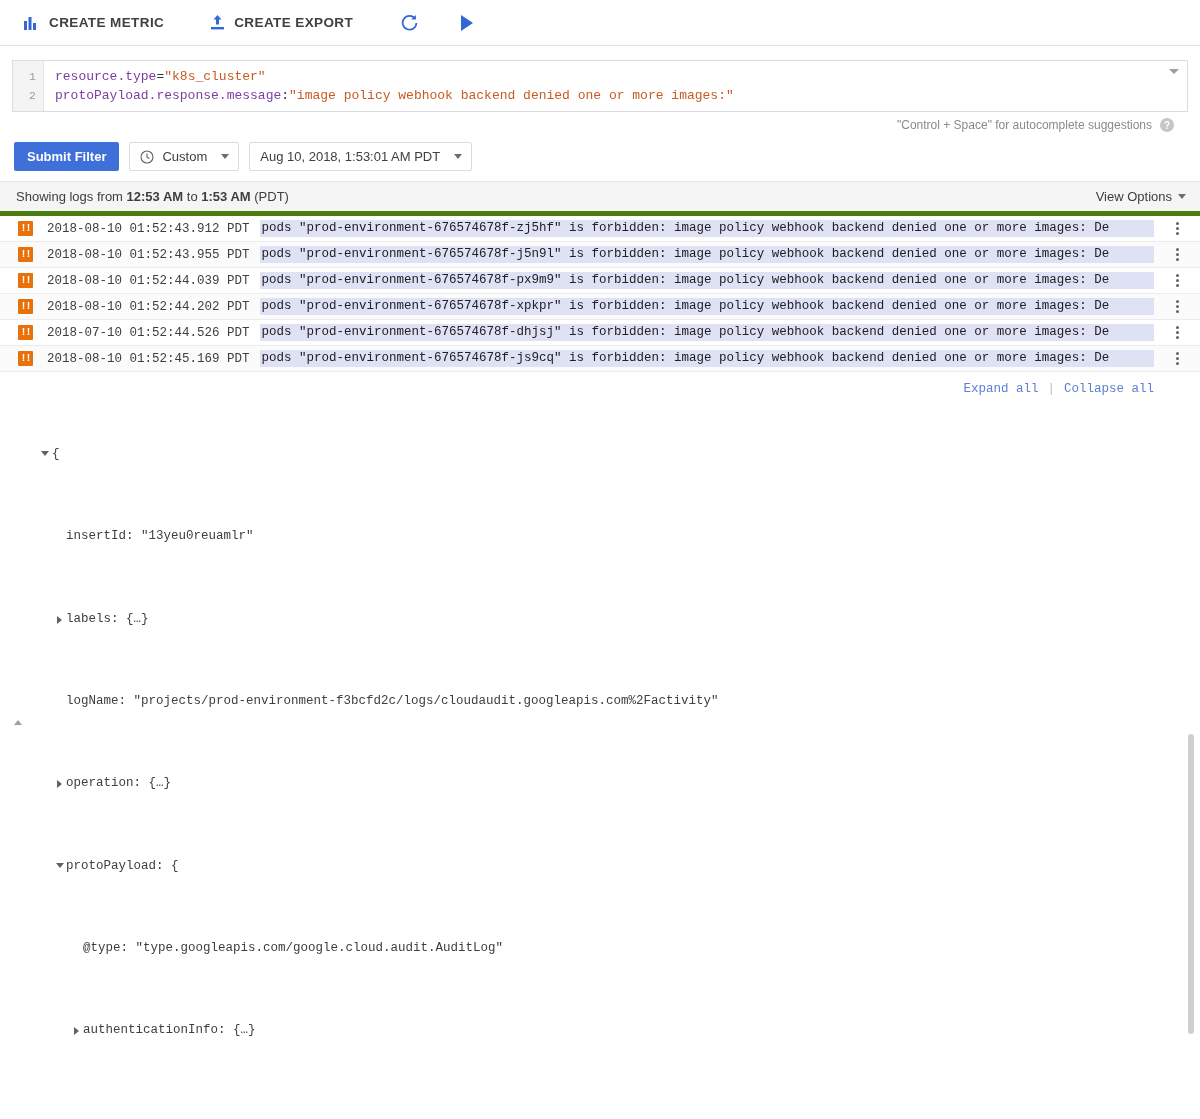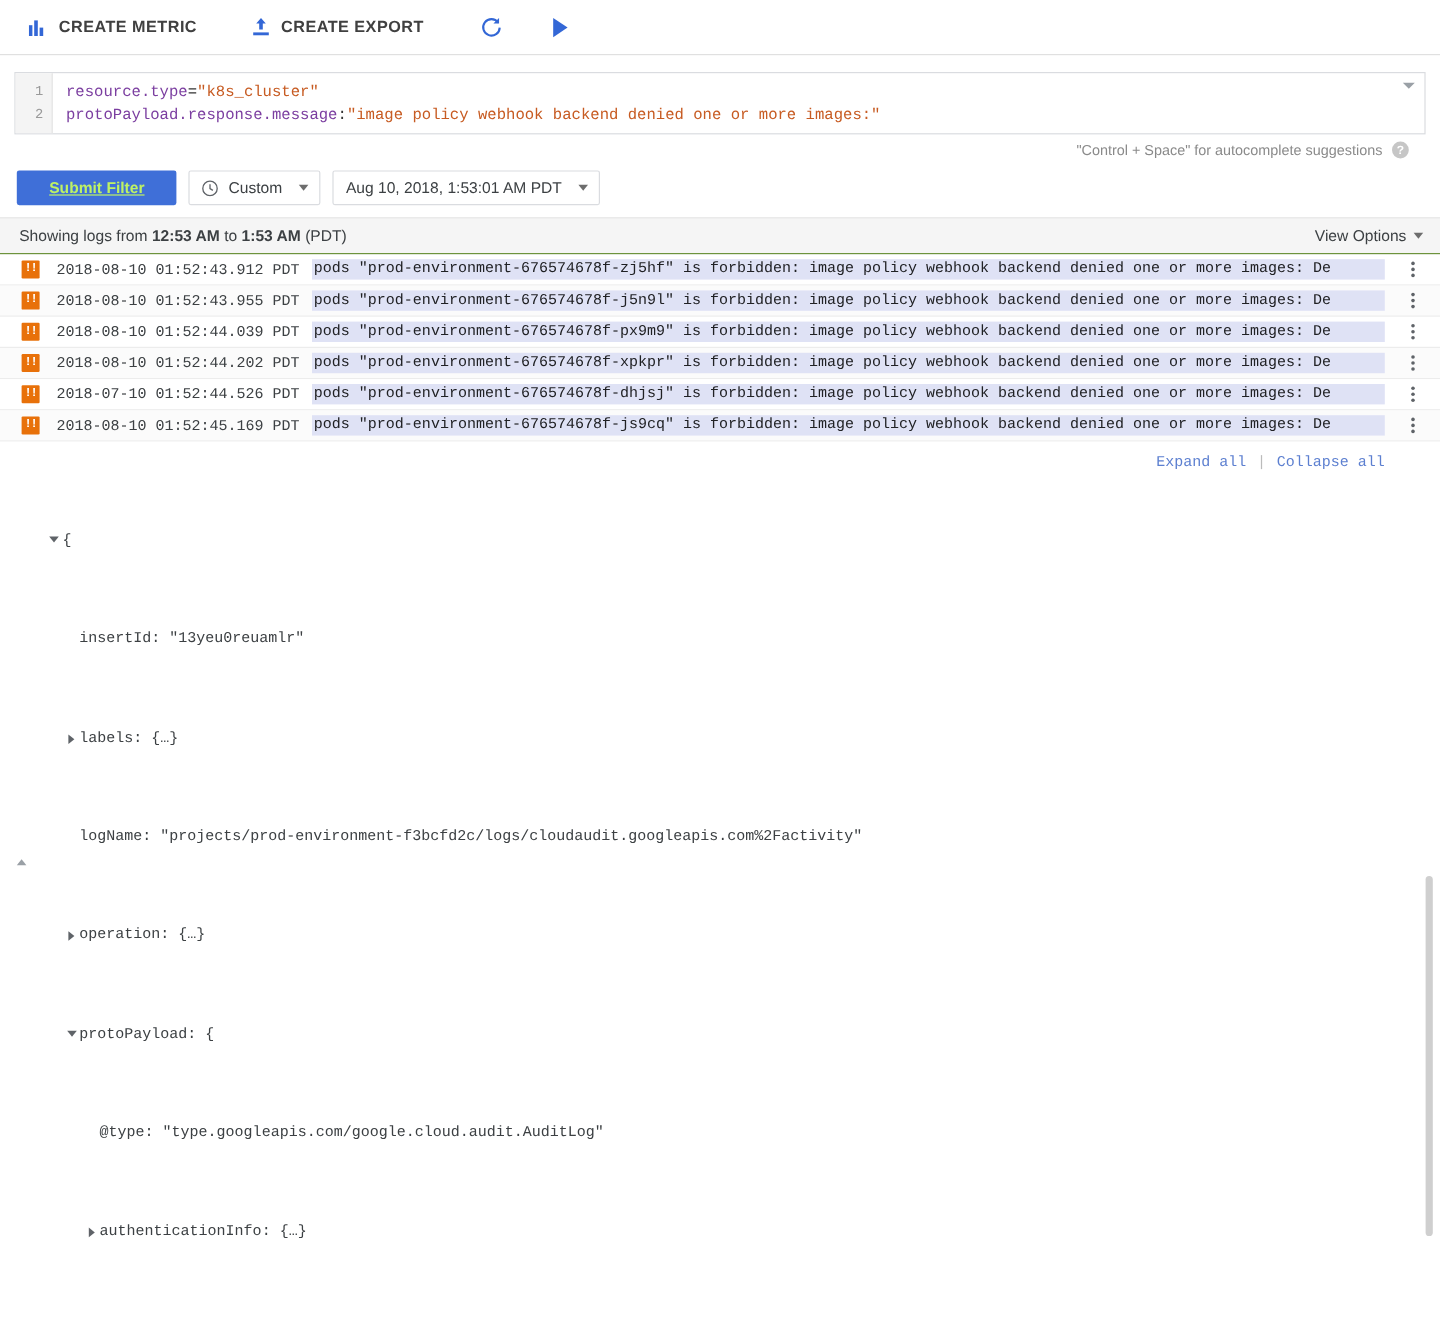--- a/index.html
+++ b/index.html
@@ -89,29 +89,28 @@
     cursor: pointer;
   }
 
   
   .filter-bar {
     display: flex; align-items: center; gap: 10px;
     padding: 10px 12px 10px 14px;
   }
   .btn-primary {
     background: #3f6fd8;
-    color: #bef264;
+    color: #ffffff;
     border: none;
     border-radius: 2px;
     font-size: 13px;
     font-weight: 700;
-    padding: 7px 27px;
+    padding: 7px 13px;
     cursor: pointer;
     font-family: "Liberation Sans", sans-serif;
-    text-decoration: underline;
   }
   .select {
     display: flex; align-items: center; gap: 8px;
     border: 1px solid #dadce0;
     background: #fff;
     border-radius: 2px;
     padding: 6px 9px 6px 10px;
     font-size: 13px;
     color: #3c4043;
     cursor: pointer;
@@ -123,21 +122,21 @@
     border-right: 4px solid transparent;
     border-top: 5px solid #6d6d6d;
     margin-left: 6px;
   }
 
   
   .showing-bar {
     display: flex; align-items: center; justify-content: space-between;
     background: #f5f5f5;
     border-top: 1px solid #e6e6e6;
-    border-bottom: 1px solid #4d7c0f;
+    border-bottom: 5px solid #4d7c0f;
     padding: 7px 14px 7px 16px;
     font-size: 13px;
     color: #3c4043;
   }
   .showing-bar b { font-weight: 700; }
   .view-options {
     display: flex; align-items: center;
     color: #3c4043; font-size: 13px; cursor: pointer;
   }
 

